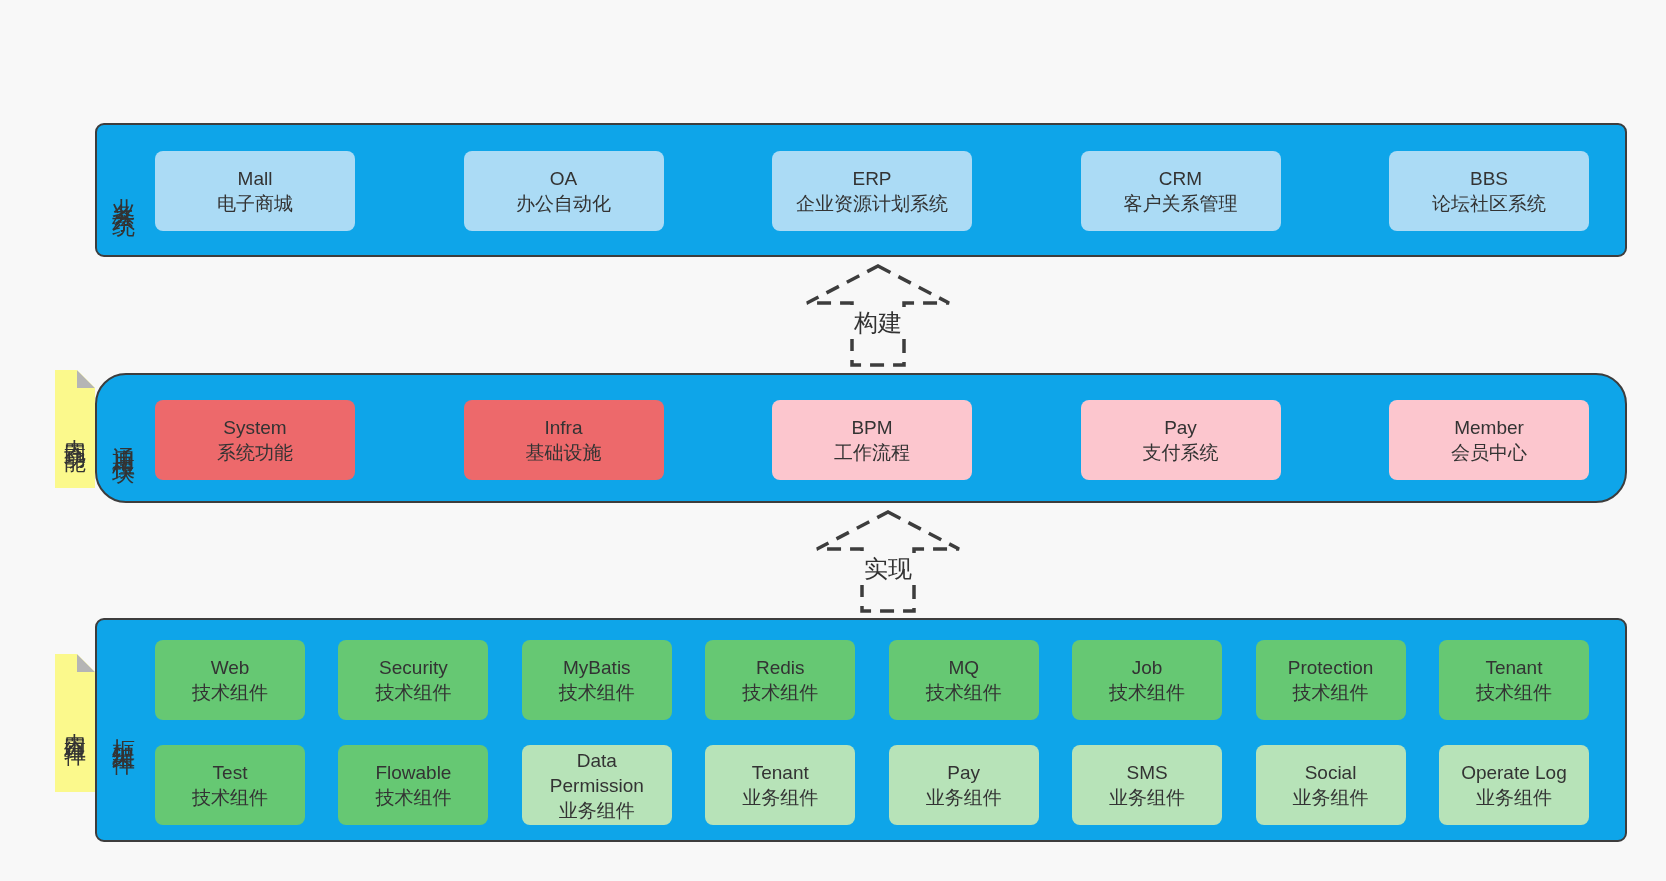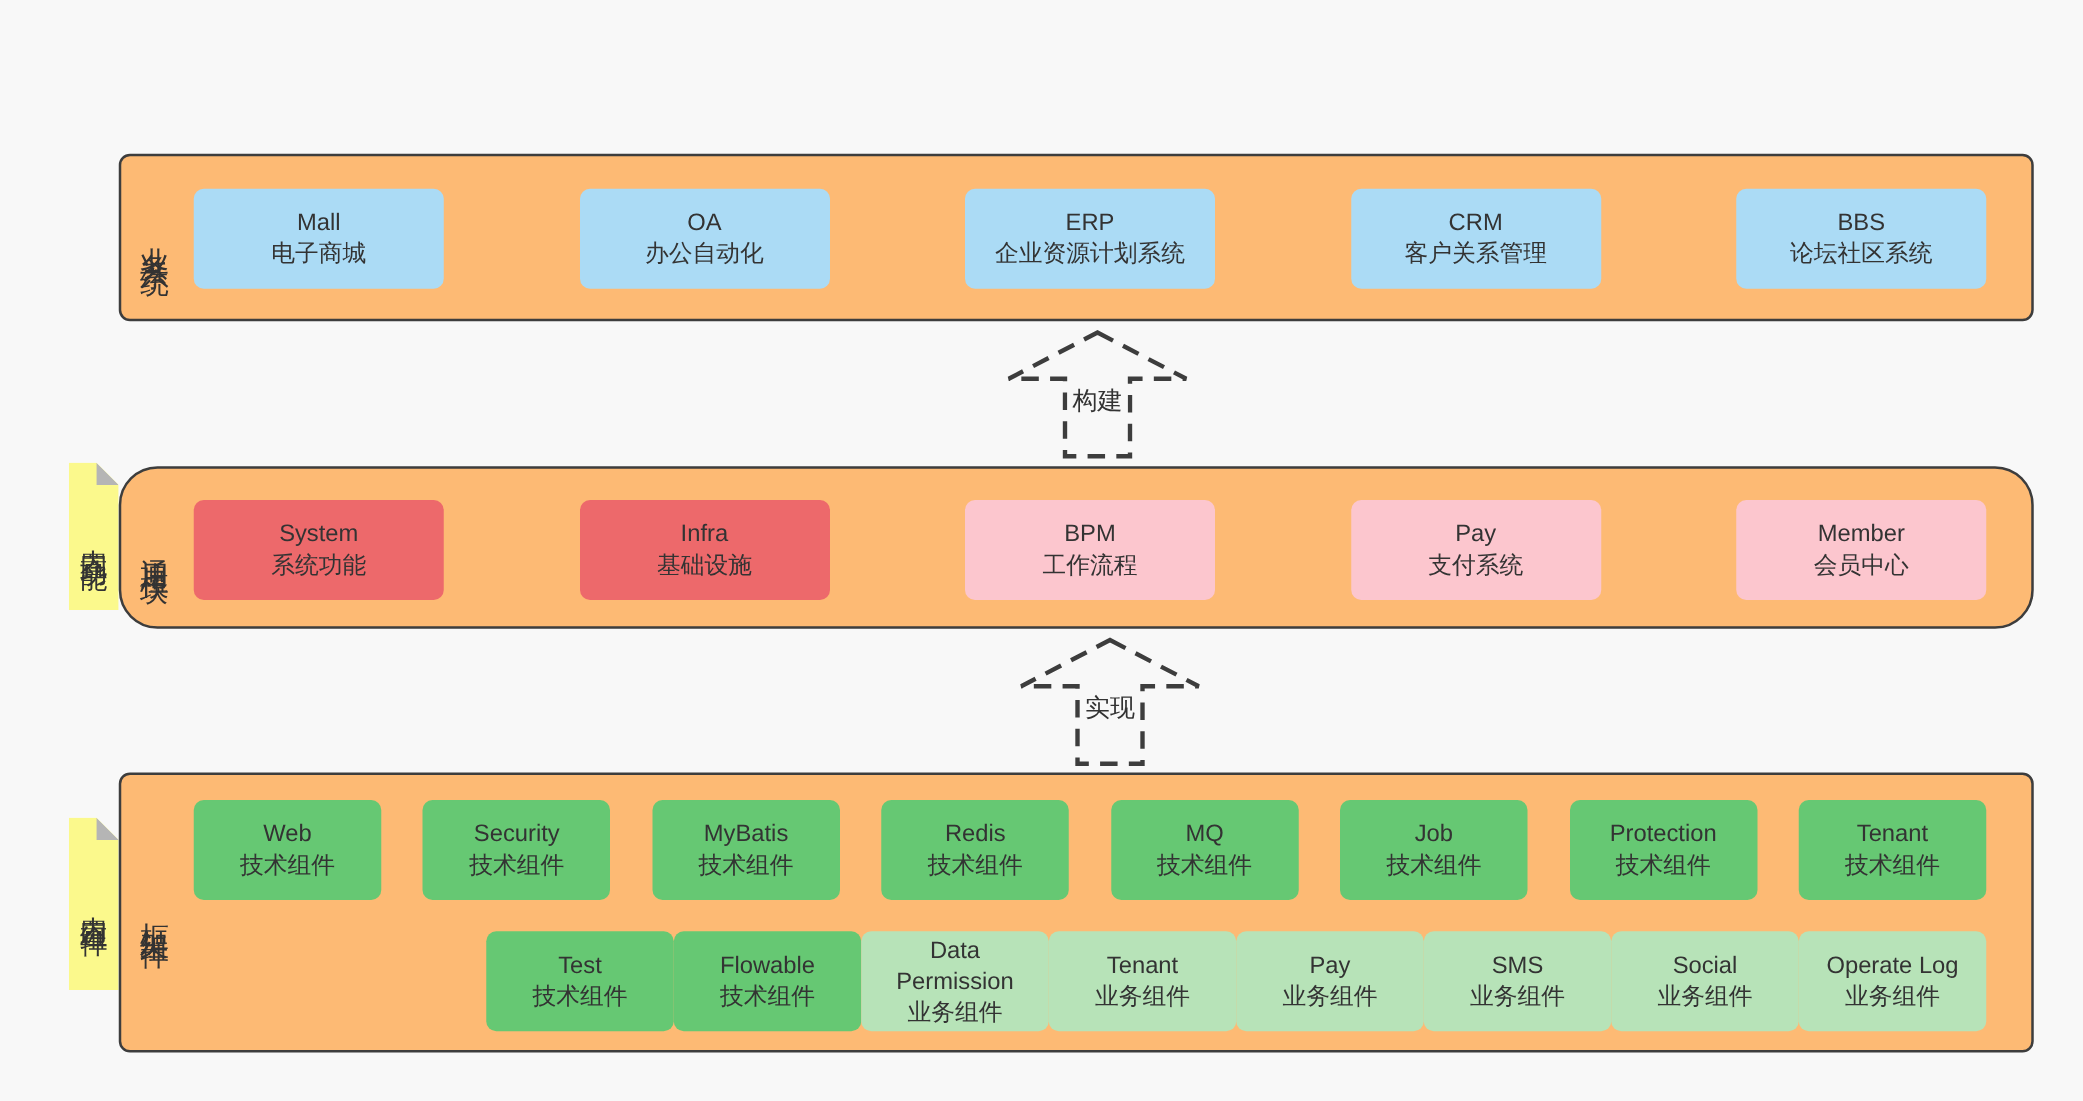--- a/index.html
+++ b/index.html
@@ -8,21 +8,21 @@
     position:relative;
     background:#f8f8f8;
     font-family:"Liberation Sans","DejaVu Sans",sans-serif;
     color:#333;
     overflow:hidden;
   }
   .layer {
     position:absolute;
     left:95px;
     width:1532px;
-    background:#fdba74;
+    background:#0ea5e9;
     border:2px solid #3d3d3d;
     border-radius:9px;
   }
   .layer-label {
     position:absolute;
     left:12px;
     top:50%;
     transform:translateY(-50%);
     writing-mode:vertical-lr;
     text-orientation:upright;
@@ -86,21 +86,21 @@
   }
   .arrow { position:absolute; width:150px; height:106px; }
   .arrow svg { display:block; }
   .arrow-label {
     position:absolute;
     left:50%;
     top:50%;
     transform:translate(-50%,-8px);
     background:#f8f8f8;
     padding:0 4px;
-    font-size:20px;
+    font-size:24px;
     color:#333;
     white-space:nowrap;
   }
 </style>
 </head>
 <body>
 
 <div class="layer" style="top:123px;height:134px;">
   <div class="layer-label">业务系统</div>
   <div class="row" style="top:26px;">
@@ -208,21 +208,21 @@
     <div class="box green w150">
       <span>Protection</span>
       <span>技术组件</span>
     </div>
     <div class="box green w150">
       <span>Tenant</span>
       <span>技术组件</span>
     </div>
   </div>
 
-  <div class="row" style="top:125px;justify-content:flex-end;">
+  <div class="row" style="top:125px;">
     <div class="box green w150">
       <span>Test</span>
       <span>技术组件</span>
     </div>
     <div class="box green w150">
       <span>Flowable</span>
       <span>技术组件</span>
     </div>
     <div class="box lgreen w150">
       <span>Data Permission</span>

